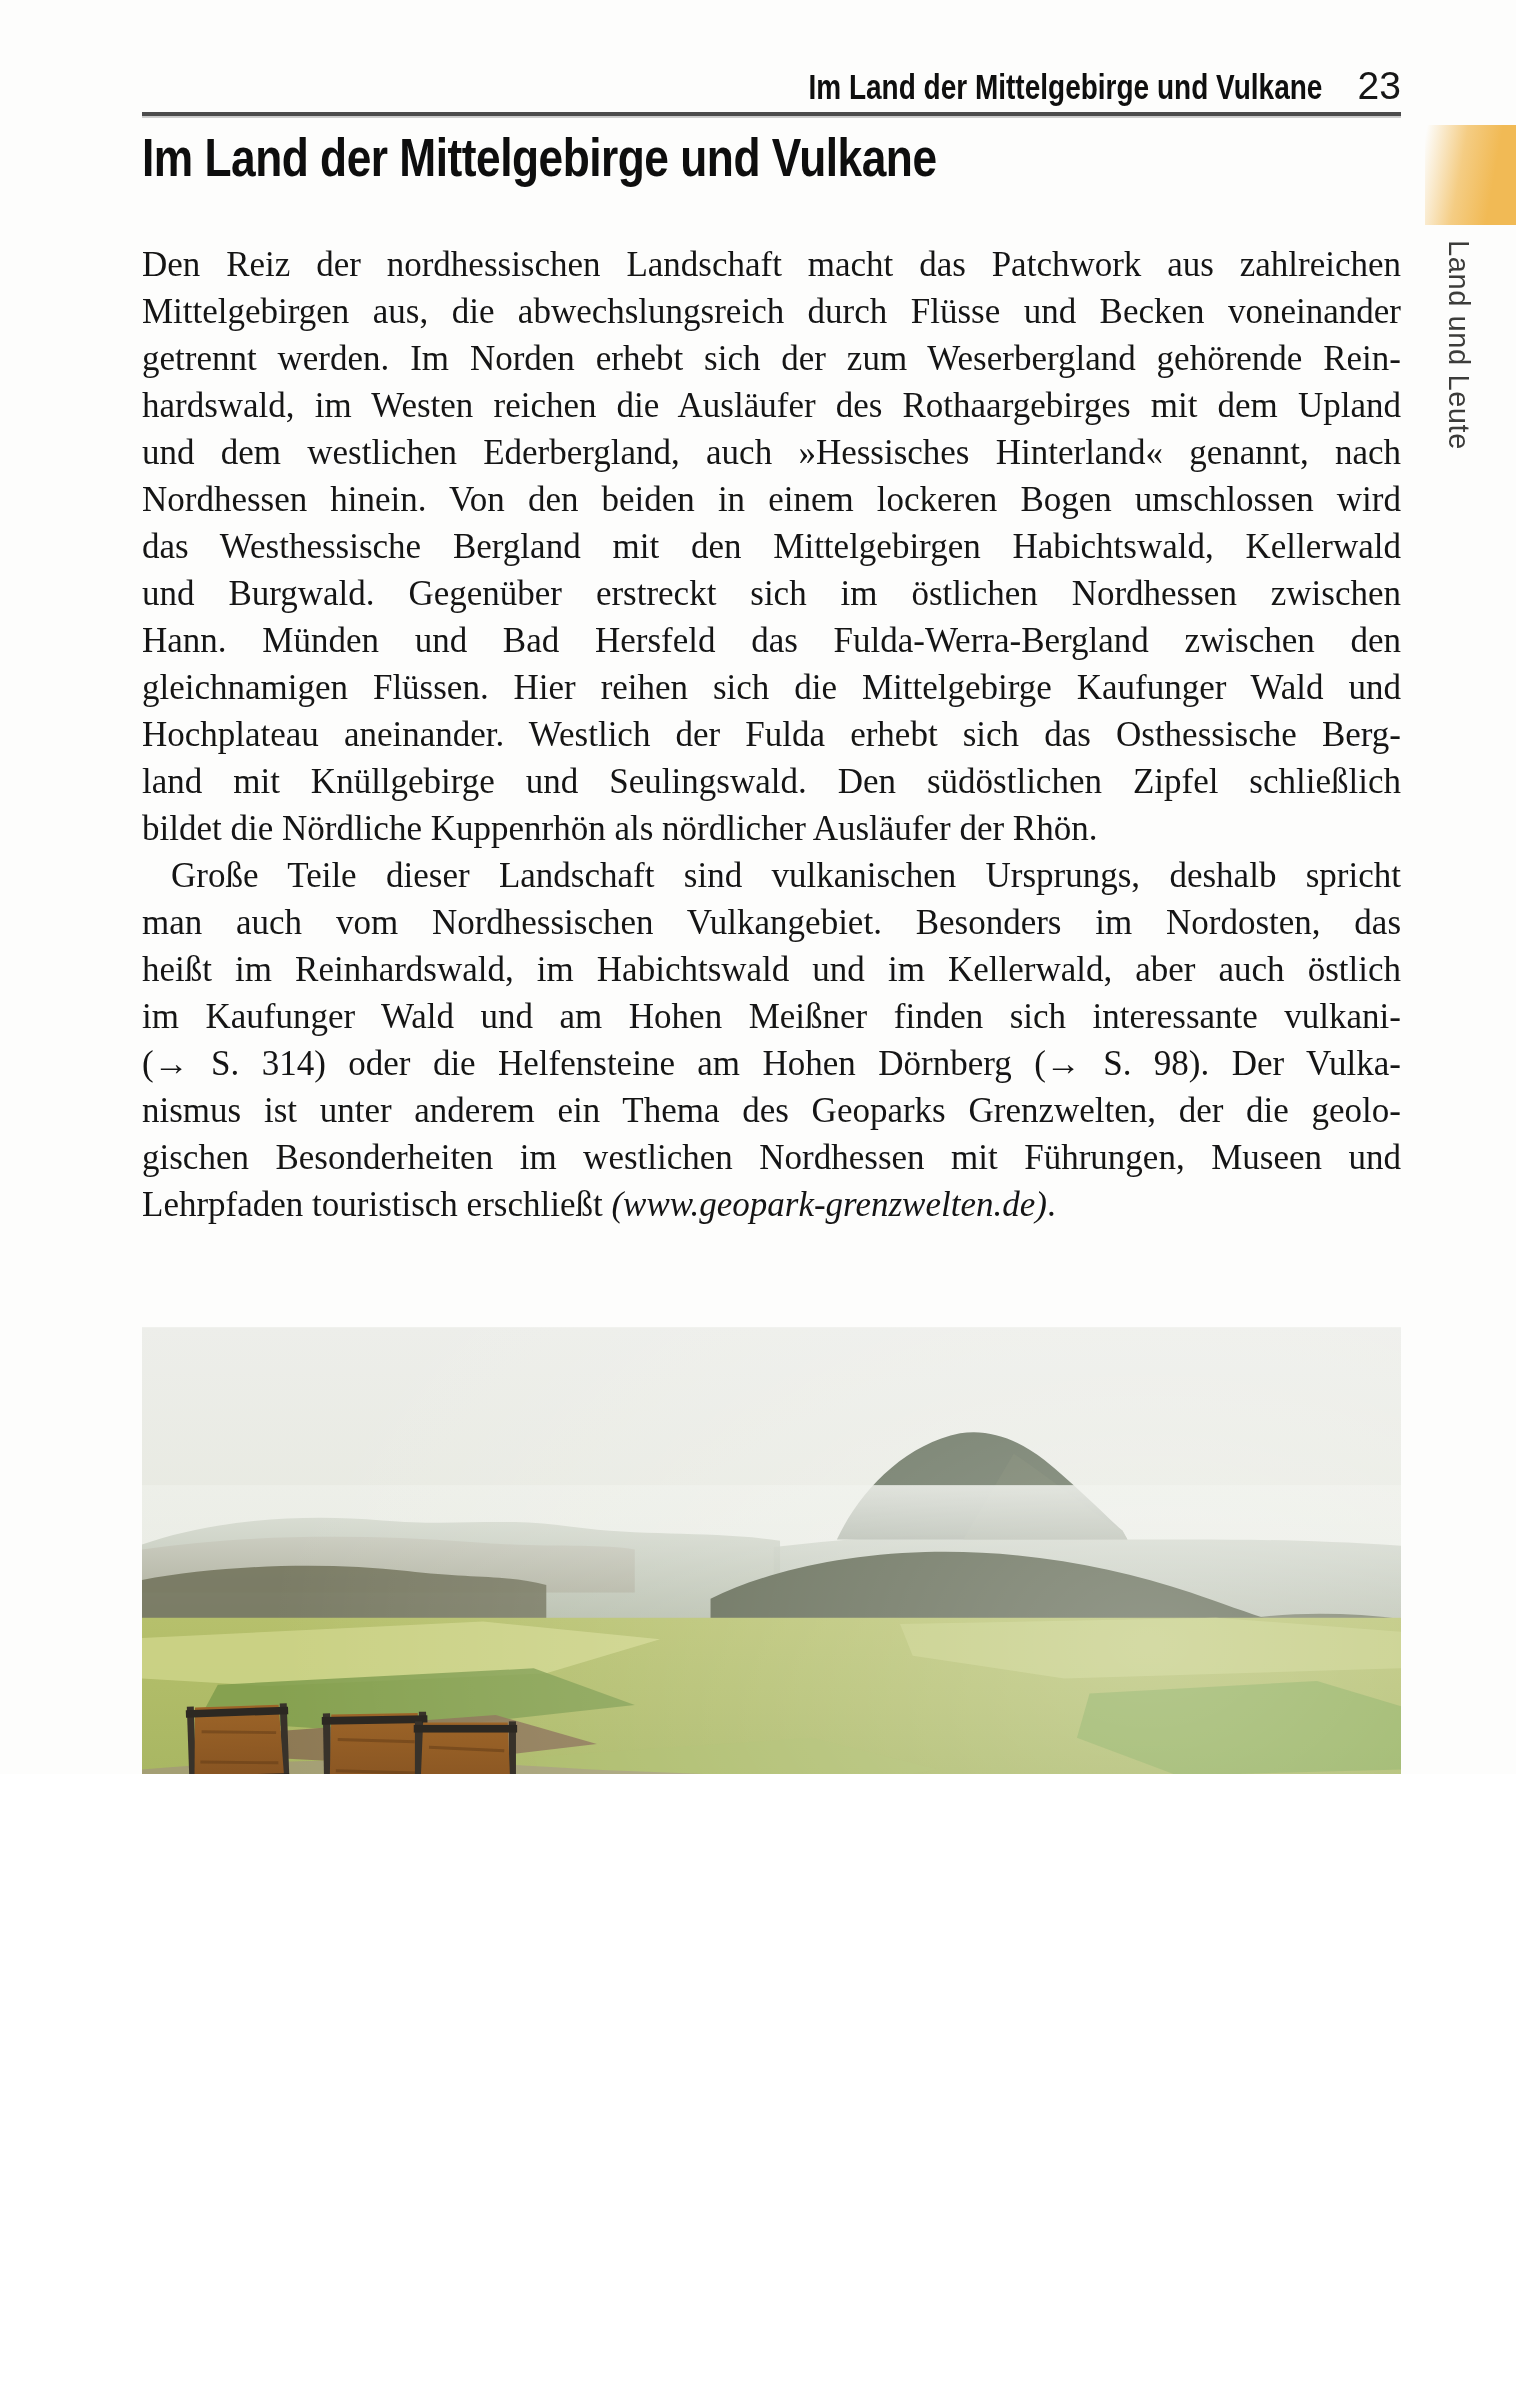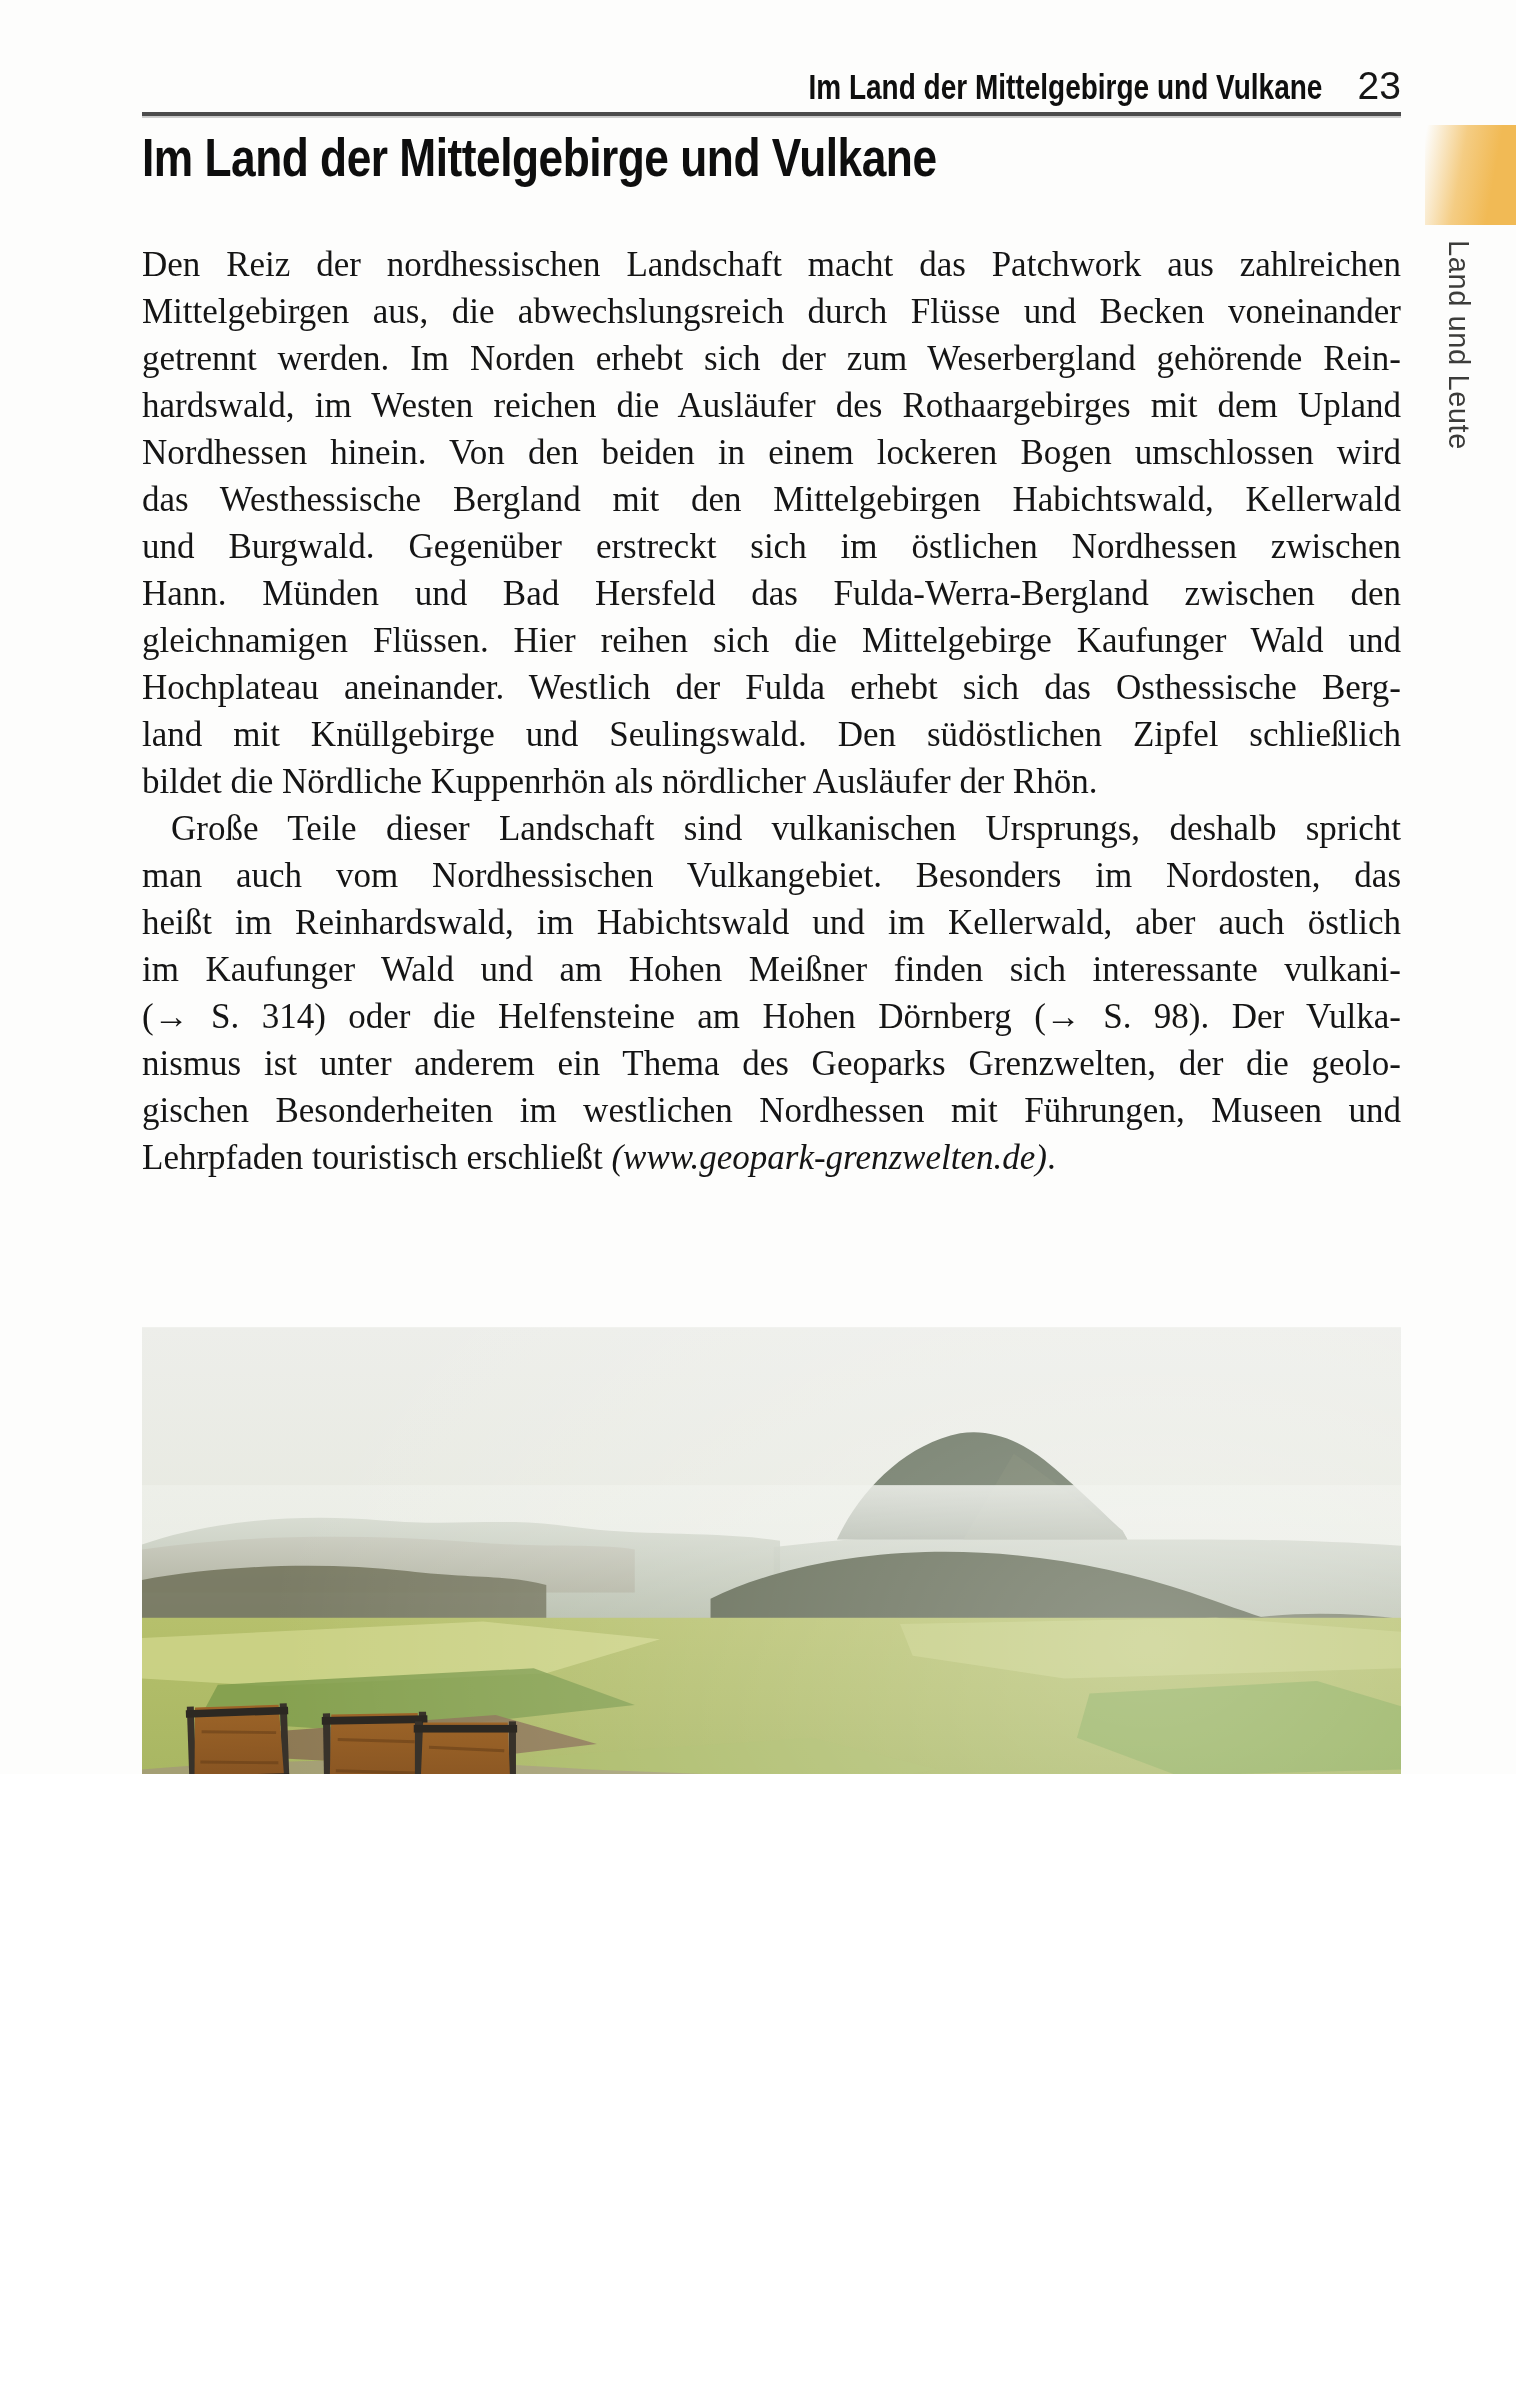--- a/index.html
+++ b/index.html
@@ -53,20 +53,21 @@
   <div class="header-rule"></div>
 
   <h1 class="chapter-heading">Im Land der Mittelgebirge und Vulkane</h1>
 
   <div class="body-text" id="bodyText">
       <div class="para">
         <div class="line">Den Reiz der nordhessischen Landschaft macht das Patchwork aus zahlreichen</div>
         <div class="line">Mittelgebirgen aus, die abwechslungsreich durch Flüsse und Becken voneinander</div>
         <div class="line">getrennt werden. Im Norden erhebt sich der zum Weserbergland gehörende Rein-</div>
         <div class="line">hardswald, im Westen reichen die Ausläufer des Rothaargebirges mit dem Upland</div>
+        <div class="line">und dem westlichen Ederbergland, auch »Hessisches Hinterland« genannt, nach</div>
         <div class="line">Nordhessen hinein. Von den beiden in einem lockeren Bogen umschlossen wird</div>
         <div class="line">das Westhessische Bergland mit den Mittelgebirgen Habichtswald, Kellerwald</div>
         <div class="line">und Burgwald. Gegenüber erstreckt sich im östlichen Nordhessen zwischen</div>
         <div class="line">Hann. Münden und Bad Hersfeld das Fulda-Werra-Bergland zwischen den</div>
         <div class="line">gleichnamigen Flüssen. Hier reihen sich die Mittelgebirge Kaufunger Wald und</div>
         <div class="line">Hochplateau aneinander. Westlich der Fulda erhebt sich das Osthessische Berg-</div>
         <div class="line">land mit Knüllgebirge und Seulingswald. Den südöstlichen Zipfel schließlich</div>
         <div class="line lastline">bildet die Nördliche Kuppenrhön als nördlicher Ausläufer der Rhön.</div>
       </div>
       <div class="para indent">

